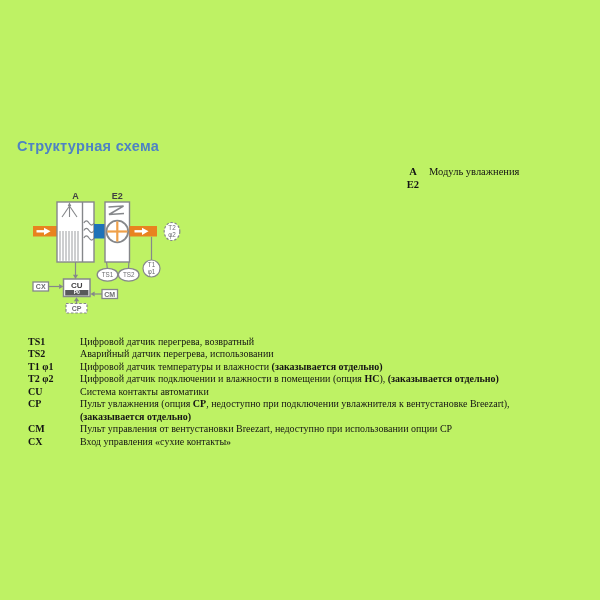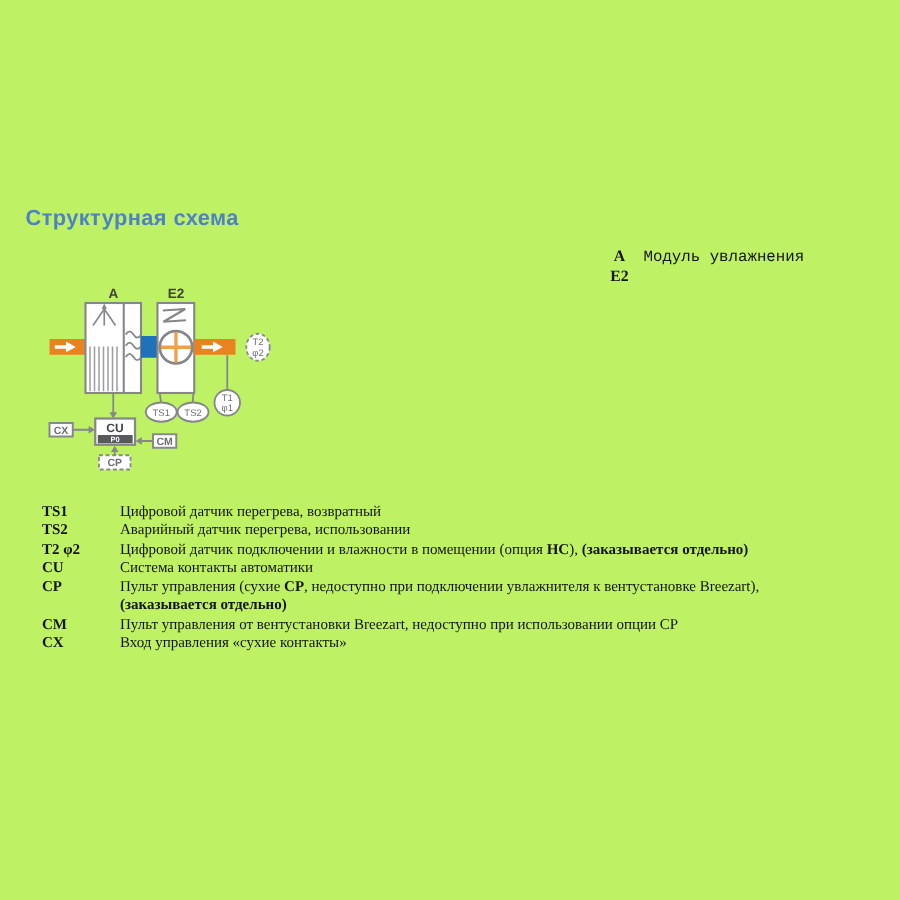--- a/index.html
+++ b/index.html
@@ -24,21 +24,21 @@
     font-size:14.5px;font-weight:bold;color:var(--title-blue);
     letter-spacing:0.3px;
   }
 
   .legend{
     position:absolute;left:402px;top:166px;
     font-size:10.5px;color:var(--text-black);line-height:12.6px;
   }
   .legend-row{display:flex;}
   .legend-term{width:22px;font-weight:bold;text-align:center;flex-shrink:0;}
-  .legend-desc{margin-left:5px;white-space:nowrap;font-family:Liberation Mono, monospace;}
+  .legend-desc{margin-left:5px;white-space:nowrap;}
 
   .diagram{position:absolute;left:10px;top:186px;width:190px;height:135px;}
 
   .abbr{
     position:absolute;left:28px;top:336px;width:545px;
     font-size:10px;color:var(--text-black);line-height:12.45px;
   }
   .abbr-row{display:flex;}
   .abbr-term{width:52px;font-weight:bold;flex-shrink:0;}
   .abbr-desc{flex:1;white-space:nowrap;}
@@ -182,30 +182,34 @@
   <div class="abbr" id="abbr-list">
       <div class="abbr-row">
         <div class="abbr-term">TS1</div>
         <div class="abbr-desc"><span>Цифровой датчик перегрева, возвратный</span></div>
       </div>
       <div class="abbr-row">
         <div class="abbr-term">TS2</div>
         <div class="abbr-desc"><span>Аварийный датчик перегрева, использовании</span></div>
       </div>
       <div class="abbr-row">
+        <div class="abbr-term">T1 φ1</div>
+        <div class="abbr-desc"><span>Цифровой датчик температуры и влажности </span><b>(заказывается отдельно)</b></div>
+      </div>
+      <div class="abbr-row">
         <div class="abbr-term">T2 φ2</div>
         <div class="abbr-desc"><span>Цифровой датчик подключении и влажности в помещении (опция </span><b>НС</b><span>), </span><b>(заказывается отдельно)</b></div>
       </div>
       <div class="abbr-row">
         <div class="abbr-term">CU</div>
         <div class="abbr-desc"><span>Система контакты автоматики</span></div>
       </div>
       <div class="abbr-row">
         <div class="abbr-term">CP</div>
-        <div class="abbr-desc"><span>Пульт управления (сухие </span><b>СР</b><span>, недоступно при подключении увлажнителя к вентустановке Breezart),</span><br><b>(заказывается отдельно)</b></div>
+        <div class="abbr-desc"><span>Пульт увлажнения (опция </span><b>СР</b><span>, недоступно при подключении увлажнителя к вентустановке Breezart),</span><br><b>(заказывается отдельно)</b></div>
       </div>
       <div class="abbr-row">
         <div class="abbr-term">CM</div>
         <div class="abbr-desc"><span>Пульт управления от вентустановки Breezart, недоступно при использовании опции СР</span></div>
       </div>
       <div class="abbr-row">
         <div class="abbr-term">CX</div>
         <div class="abbr-desc"><span>Вход управления «сухие контакты»</span></div>
       </div>
     </div>

